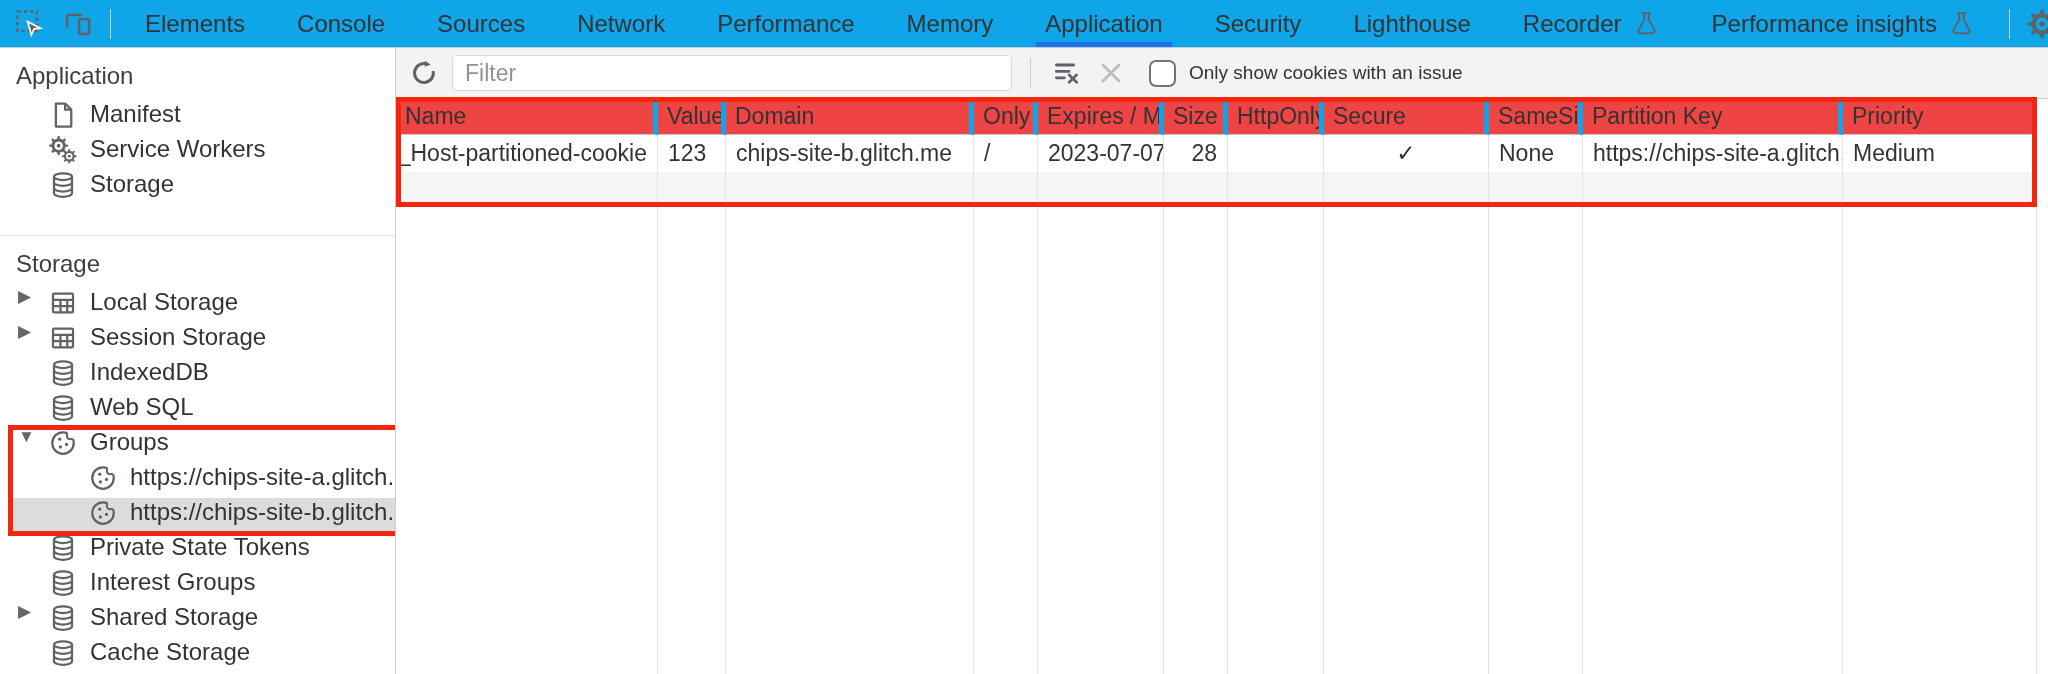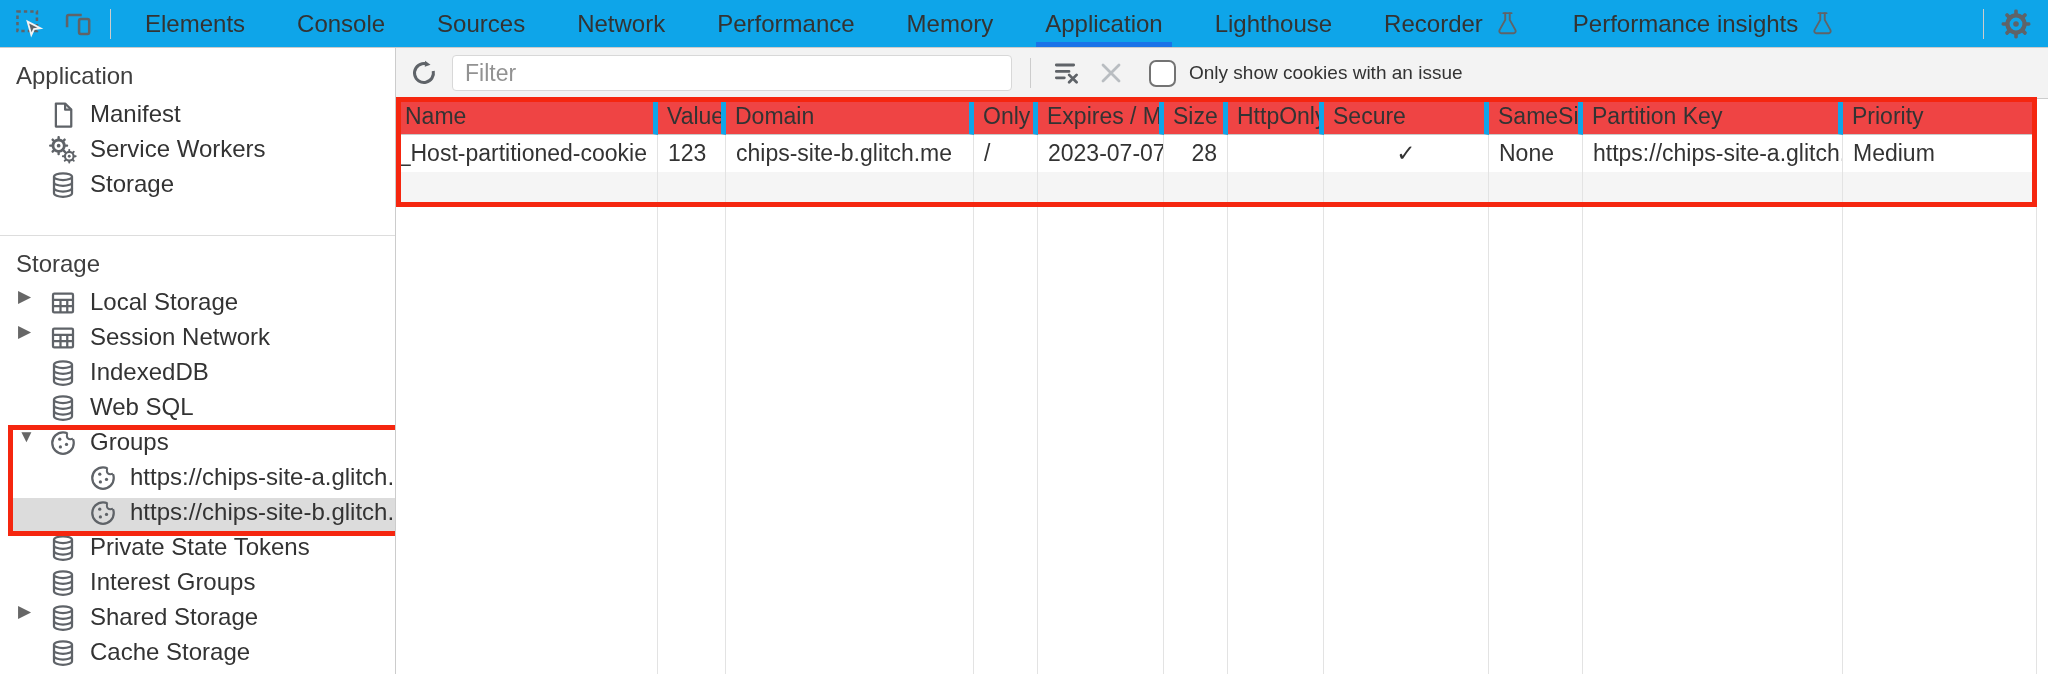--- a/index.html
+++ b/index.html
@@ -197,20 +197,23 @@
       <div class="tab">
           <span>Performance</span>
         </div>
       <div class="tab">
           <span>Memory</span>
         </div>
       <div class="tab selected">
           <span>Application</span>
         </div>
       <div class="tab">
+          <span>Security</span>
+        </div>
+      <div class="tab">
           <span>Lighthouse</span>
         </div>
       <div class="tab">
         <span>Recorder</span>
         <svg class="flask">
             <use href="#i-flask"></use>
           </svg>
       </div>
       <div class="tab">
         <span>Performance insights</span>
@@ -266,21 +269,21 @@
         <svg class="ticon">
             <use href="#i-grid"></use>
           </svg>
         <span>Local Storage</span>
       </div>
       <div class="trow">
         <span class="exp">▶</span>
         <svg class="ticon">
             <use href="#i-grid"></use>
           </svg>
-        <span>Session Network</span>
+        <span>Session Storage</span>
       </div>
       <div class="trow">
         <span class="exp"></span>
         <svg class="ticon">
             <use href="#i-db"></use>
           </svg>
         <span>IndexedDB</span>
       </div>
       <div class="trow">
         <span class="exp"></span>

